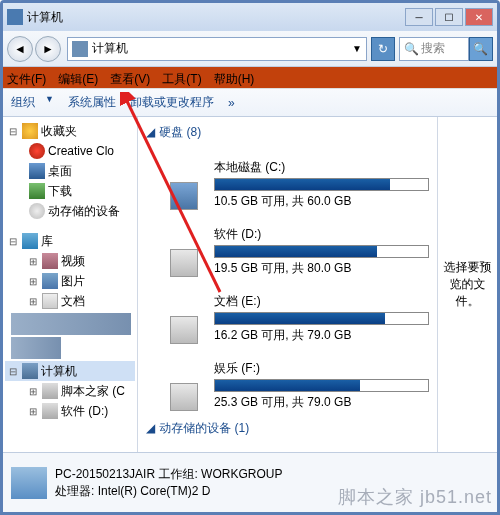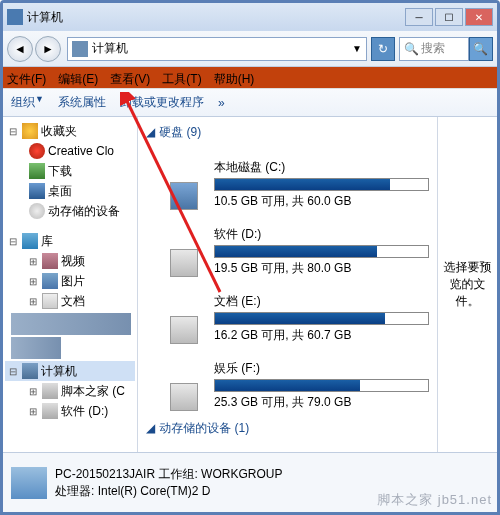--- a/index.html
+++ b/index.html
@@ -14,21 +14,21 @@
 .navbar{background:linear-gradient(#f4f7fb,#e5ecf5);height:36px;display:flex;align-items:center;padding:4px;border-bottom:1px solid #c0cde0}
 .navcircle{width:26px;height:26px;border-radius:50%;background:radial-gradient(#fff,#cfd8e5);border:1px solid #9ab;margin-right:2px;display:flex;align-items:center;justify-content:center}
 .addr{flex:1;display:flex;align-items:center;background:#fff;border:1px solid #8ba5c9;height:24px;padding:0 4px;margin:0 4px}
 .addr .ico{width:16px;height:16px;background:#6b8fb5;margin-right:4px}
 .addr .down{margin-left:auto;font-size:10px}
 .refbtn{width:24px;height:24px;background:#5a8fc5;border:1px solid #2a5f95;display:flex;align-items:center;justify-content:center;color:#fff}
 .search{width:70px;display:flex;align-items:center;background:#fff;border:1px solid #8ba5c9;height:24px;padding:0 4px;margin-left:4px;color:#888}
 .search .mag{margin-right:2px;color:#5a8fc5}
 .menubar{background:#c2410c;height:22px;display:flex;align-items:flex-end;padding:0 4px;gap:12px;border-bottom:1px solid #ddd}
 .toolbar{background:linear-gradient(#f8fafd,#eef3fa);height:28px;display:flex;align-items:center;padding:0 8px;gap:14px;border-bottom:1px solid #c0cde0;color:#1a4b8c}
-.toolbar .item{display:flex;gap:0}
+.toolbar .item{display:flex;gap:10px}
 .content{flex:1;display:flex;overflow:hidden}
 .tree{width:135px;border-right:1px solid #d0d8e5;padding:4px 2px;overflow:hidden}
 .tnode{display:flex;align-items:center;height:20px;padding-left:4px;gap:3px;white-space:nowrap}
 .tnode.sel{background:#cfe0f5}
 .tnode.child{padding-left:24px}
 .exp{width:10px;font-size:10px;color:#555}
 .tico{width:16px;height:16px;flex-shrink:0}
 .star{background:radial-gradient(#ffcc44,#dd9922)}
 .cc{background:radial-gradient(#ff4433,#aa2211);border-radius:50%}
 .dl{background:linear-gradient(#7ac070,#3a8030)}
@@ -48,21 +48,21 @@
 .dico.sys{background:linear-gradient(#7aa5d5,#4a75a5)}
 .dico.dvd{background:linear-gradient(#e0e0e0,#b0b0b0);border-radius:50%}
 .dinfo{flex:1}
 .dname{margin-bottom:2px}
 .bar{height:13px;background:#fff;border:1px solid #888;margin-bottom:2px;position:relative}
 .fill{height:100%;background:linear-gradient(#1a5fa5,#0a3f85)}
 .preview{width:60px;border-left:1px solid #d0d8e5;display:flex;align-items:center;justify-content:center;text-align:center;padding:4px;font-size:11px}
 .status{height:60px;border-top:1px solid #c0cde0;display:flex;align-items:center;padding:4px 8px;gap:8px;background:#f4f7fb}
 .status .ico{width:36px;height:32px;background:linear-gradient(#9abfdf,#5a8fc5)}
 .arrow{position:absolute;left:120px;top:92px;pointer-events:none;z-index:10}
-.watermark{position:absolute;right:8px;bottom:6px;color:rgba(90,100,120,.5);font-size:13px;letter-spacing:1px;pointer-events:none}
+.watermark{position:absolute;right:8px;bottom:6px;color:rgba(90,100,120,.5);font-size:18px;letter-spacing:1px;pointer-events:none}
 </style>
 </head>
 <body>
 
 <div class="window">
   <div class="titlebar">
     <div class="ico"></div>
     <div class="ttl">计算机</div>
     <div class="winbtns">
       <div class="winbtn">─</div>
@@ -114,26 +114,26 @@
       <div class="tnode">
           <span class="exp">⊟</span>
           <span class="tico star"></span>
           <span>收藏夹</span>
         </div>
       <div class="tnode child">
           <span class="tico cc"></span>
           <span>Creative Clo</span>
         </div>
       <div class="tnode child">
+          <span class="tico desk"></span>
+          <span>桌面</span>
+        </div>
+      <div class="tnode child">
           <span class="tico dl"></span>
           <span>下载</span>
-        </div>
-      <div class="tnode child">
-          <span class="tico desk"></span>
-          <span>桌面</span>
         </div>
       <div class="tnode child">
           <span class="tico clock"></span>
           <span>动存储的设备</span>
         </div>
       <div style="height:10px"></div>
       <div class="tnode">
           <span class="exp">⊟</span>
           <span class="tico lib"></span>
           <span>库</span>
@@ -168,21 +168,21 @@
       <div class="tnode child">
           <span class="exp">⊞</span>
           <span class="tico hdd"></span>
           <span>软件 (D:)</span>
         </div>
     </div>
 
     <div class="main">
       <div class="sect">
           <span>◢</span>
-          <span>硬盘 (9)</span>
+          <span>硬盘 (8)</span>
         </div>
       <div id="drives">
           <div class="drive">
             <div class="dico sys"></div>
             <div class="dinfo">
               <div class="dname">本地磁盘 (C:)</div>
               <div class="bar">
                 <div class="fill" style="width:82%"></div>
               </div>
               <div>10.5 GB 可用, 共 60.0 GB</div>
@@ -198,21 +198,21 @@
               <div>19.5 GB 可用, 共 80.0 GB</div>
             </div>
           </div>
           <div class="drive">
             <div class="dico"></div>
             <div class="dinfo">
               <div class="dname">文档 (E:)</div>
               <div class="bar">
                 <div class="fill" style="width:80%"></div>
               </div>
-              <div>16.2 GB 可用, 共 60.7 GB</div>
+              <div>16.2 GB 可用, 共 79.0 GB</div>
             </div>
           </div>
           <div class="drive">
             <div class="dico"></div>
             <div class="dinfo">
               <div class="dname">娱乐 (F:)</div>
               <div class="bar">
                 <div class="fill" style="width:68%"></div>
               </div>
               <div>25.3 GB 可用, 共 79.0 GB</div>

